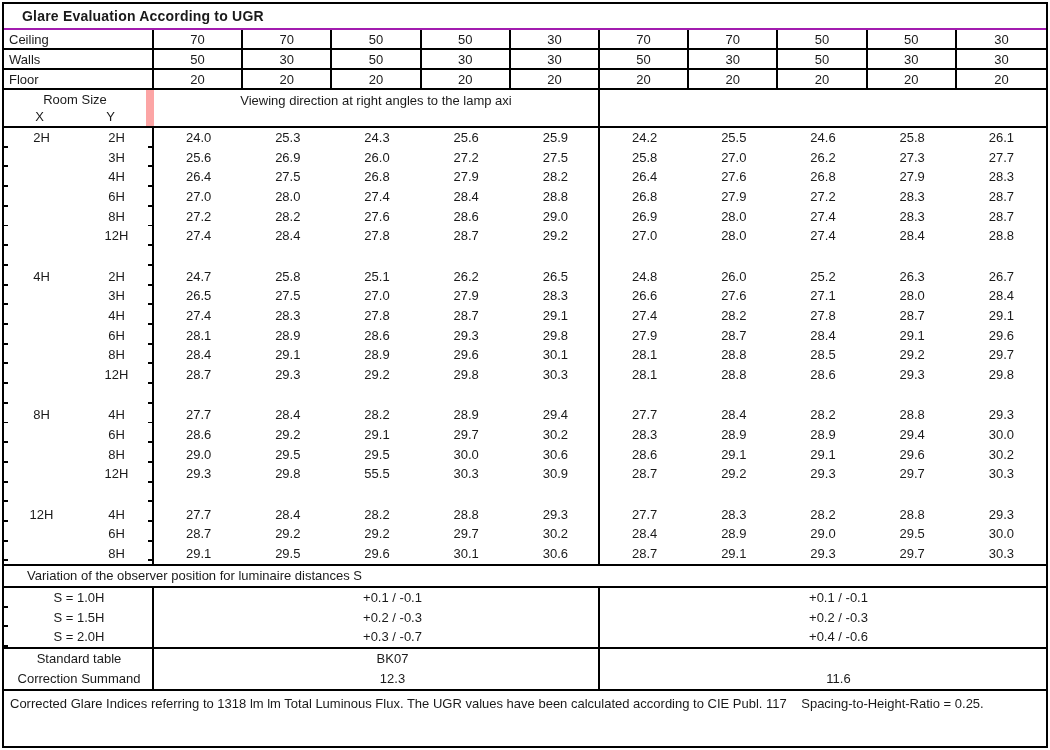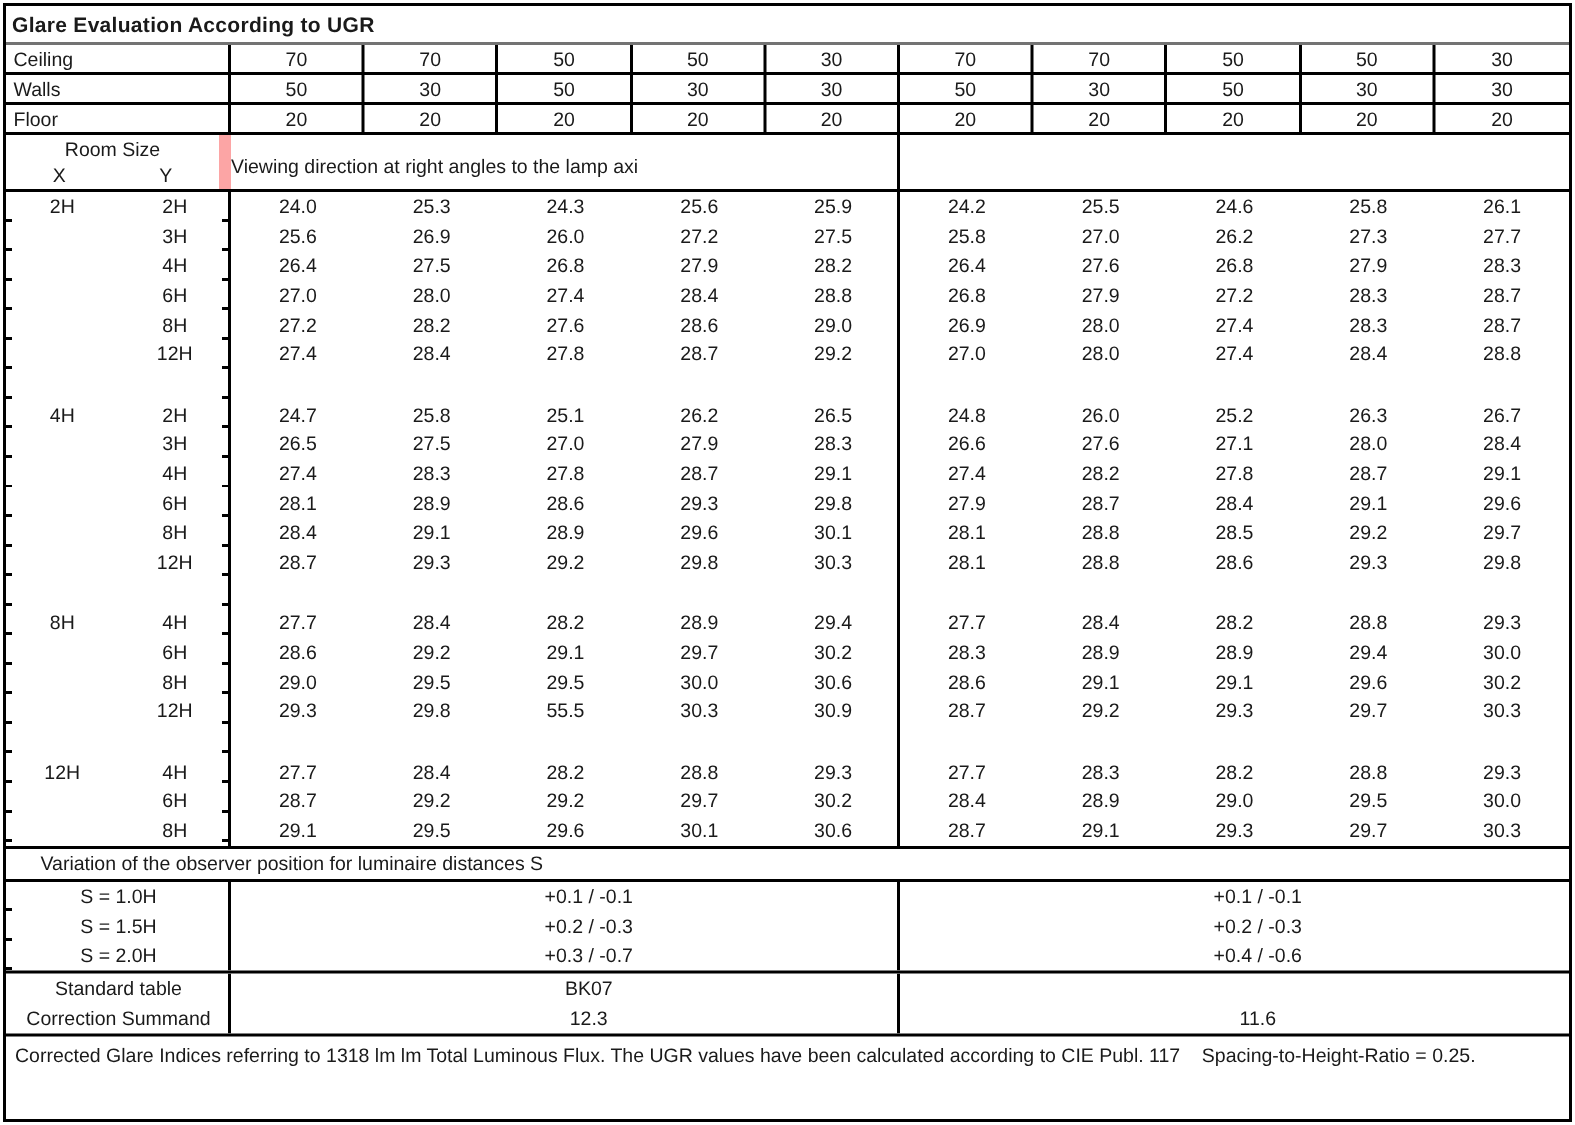--- a/index.html
+++ b/index.html
@@ -6,22 +6,22 @@
   .page {
     position:relative; width:1050px; height:750px; background:#fff;
     color:#1a1a1a; font-family:"Liberation Sans", sans-serif; font-size:13px;
     overflow:hidden;
   }
   .frame {
     position:absolute; inset:2px; border:2px solid #000;
     box-sizing:border-box; display:flex; flex-direction:column;
   }
   .title-row {
-    height:26px; flex:none; box-sizing:border-box; border-bottom:2px solid #737373;
-    display:flex; align-items:center; padding-left:4px;
+    height:26px; flex:none; box-sizing:border-box; border-bottom:2px solid #a21caf;
+    display:flex; align-items:center; padding-left:18px;
     font-weight:bold; font-size:14px; letter-spacing:0.2px;
   }
   
   .surface-row {
     height:20px; flex:none; box-sizing:border-box; border-bottom:2px solid #000;
     display:grid; grid-template-columns:150px repeat(10,1fr);
   }
   .surface-row .label-cell {
     box-sizing:border-box; border-right:2px solid #000;
     display:flex; align-items:center; padding-left:5px;
@@ -33,21 +33,21 @@
   .surface-row .val-cell:last-child { border-right:none; }
   
   .header-row {
     height:38px; flex:none; box-sizing:border-box; border-bottom:2px solid #000;
     display:grid; grid-template-columns:150px 446px 1fr;
   }
   .roomsize-cell { box-sizing:border-box; border-right:8px solid #fca5a5; display:flex; flex-direction:column; }
   .rs-title { height:18px; line-height:19px; text-align:center; }
   .rs-xy { height:18px; line-height:17px; display:flex; }
   .rs-xy span { width:50%; text-align:center; }
-  .section-cell { box-sizing:border-box; padding-top:12px; line-height:18px; }
+  .section-cell { box-sizing:border-box; text-align:center; padding-top:2px; line-height:18px; }
   .section-cell.left { border-right:2px solid #000; }
   
   .data-area {
     height:438px; flex:none; position:relative; box-sizing:border-box;
     border-bottom:2px solid #000; overflow:hidden;
   }
   .vline { position:absolute; top:0; bottom:0; width:2px; background:#000; }
   .vline.l { left:148px; }
   .vline.m { left:594px; }
   .hticks { position:absolute; top:0; bottom:0; width:4px;

